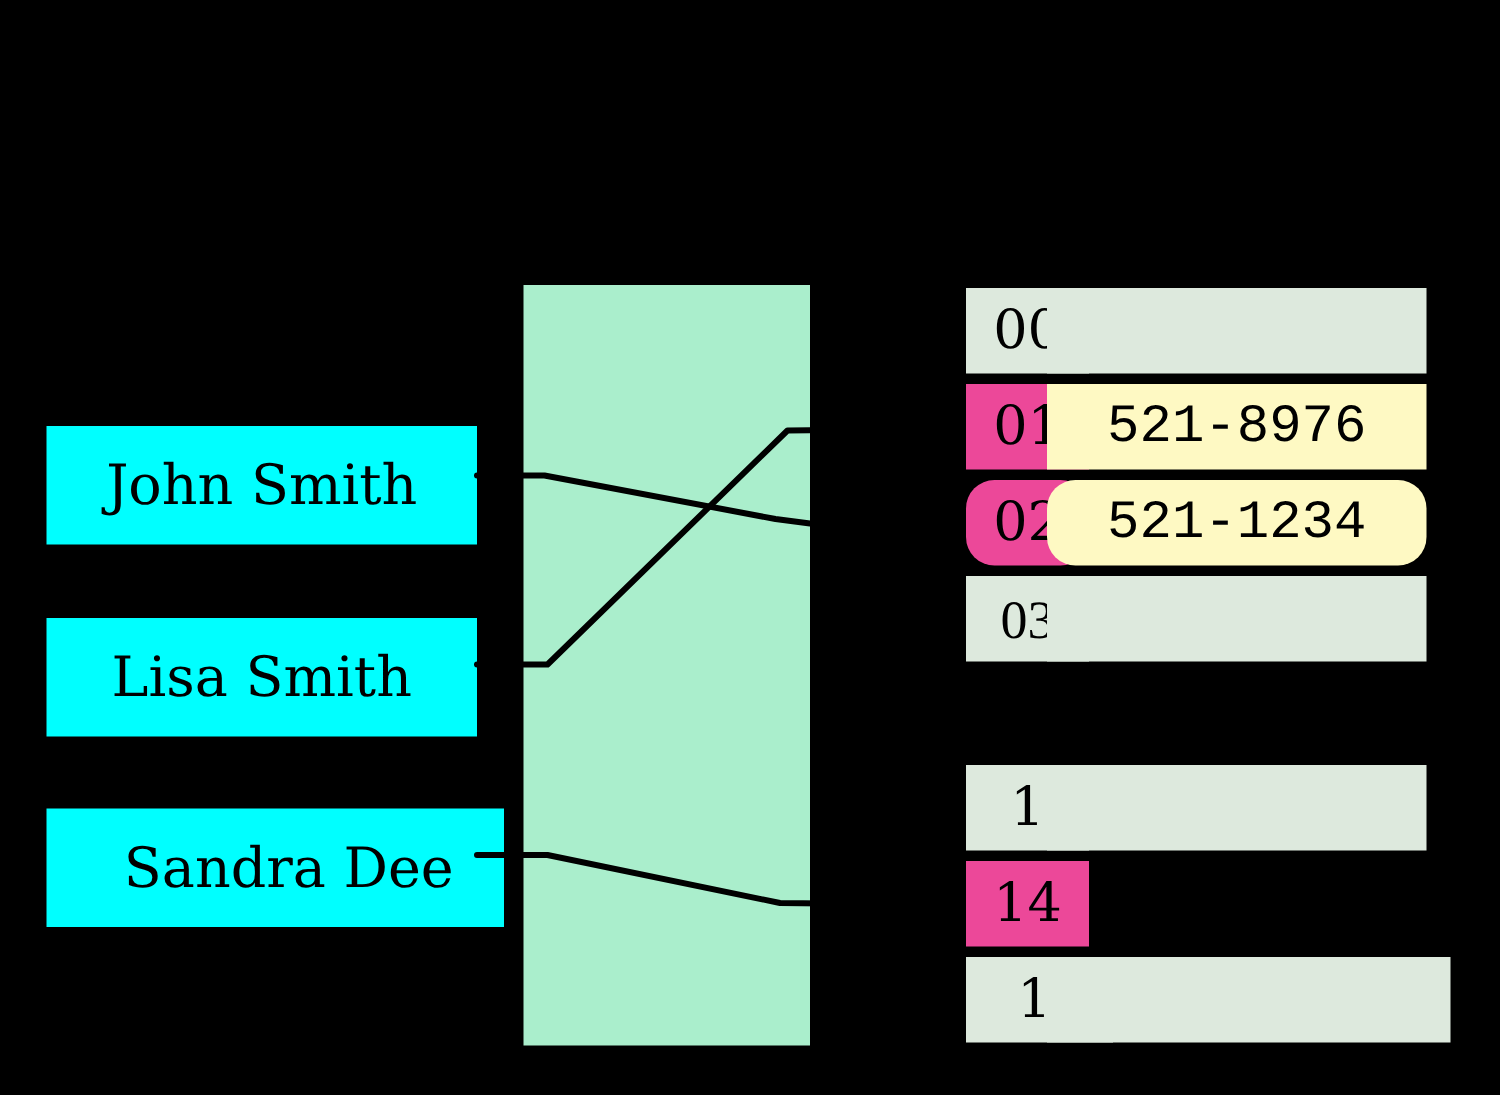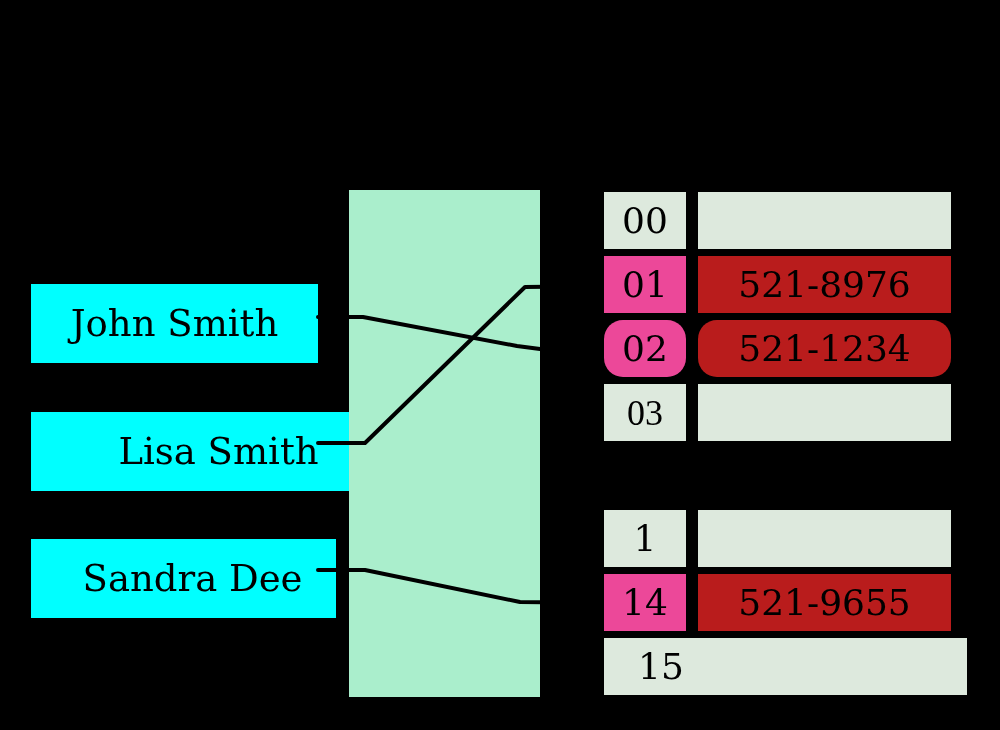--- a/index.html
+++ b/index.html
@@ -16,21 +16,21 @@
     color: #000000;
   }
   .key-box {
     position: absolute;
     left: 31px; width: 287px; height: 79px;
     background: #00ffff;
     display: flex; align-items: center; justify-content: center;
     font-size: 37px;
   }
   .key-john   { top: 284px; }
-  .key-lisa   { top: 412px; padding-left: 44px; }
+  .key-lisa   { top: 412px; }
   .key-sandra { top: 539px; padding-left: 18px; }
   .hash-box {
     position: absolute;
     left: 349px; top: 190px;
     width: 191px; height: 507px;
     background: #aaeecc;
   }
   svg.lines {
     position: absolute; left: 0; top: 0;
     width: 1000px; height: 730px;
@@ -43,24 +43,24 @@
     stroke-linecap: round;
     stroke-linejoin: round;
   }
   .idx-cell, .val-cell {
     position: absolute;
     height: 57px;
     display: flex; align-items: center; justify-content: center;
     font-size: 36px;
     background: #dde9dd;
   }
-  .idx-cell { left: 604px; width: 82px; }
+  .idx-cell { left: 644px; width: 82px; }
   .val-cell { left: 698px; width: 253px; }
   .idx-cell.active { background: #ec4899; }
-  .val-cell.filled { background: #b91c1c; }
+  .val-cell.filled { background: #fef9c3; font-family: Liberation Mono, monospace; }
   .r0 { top: 192px; } .r1 { top: 256px; } .r2 { top: 320px; border-radius: 19px; } .r3 { top: 384px; font-family: Liberation Serif, serif; }
   .r13 { top: 510px; } .r14 { top: 574px; } .r15 { top: 638px; padding-left: 16px; }
 </style>
 </head>
 <body>
 
 <div class="canvas">
 
   <div class="key-box key-john">
     <span>John Smith</span>
@@ -111,23 +111,20 @@
   <div class="idx-cell r13">
     <span>1</span>
   </div>
   <div class="val-cell r13">
     <span></span>
   </div>
 
   <div class="idx-cell active r14">
     <span>14</span>
   </div>
-  <div class="val-cell filled r14">
-    <span>521-9655</span>
-  </div>
 
   <div class="idx-cell r15">
     <span>15</span>
   </div>
   <div class="val-cell r15">
     <span></span>
   </div>
 
 </div>
 

